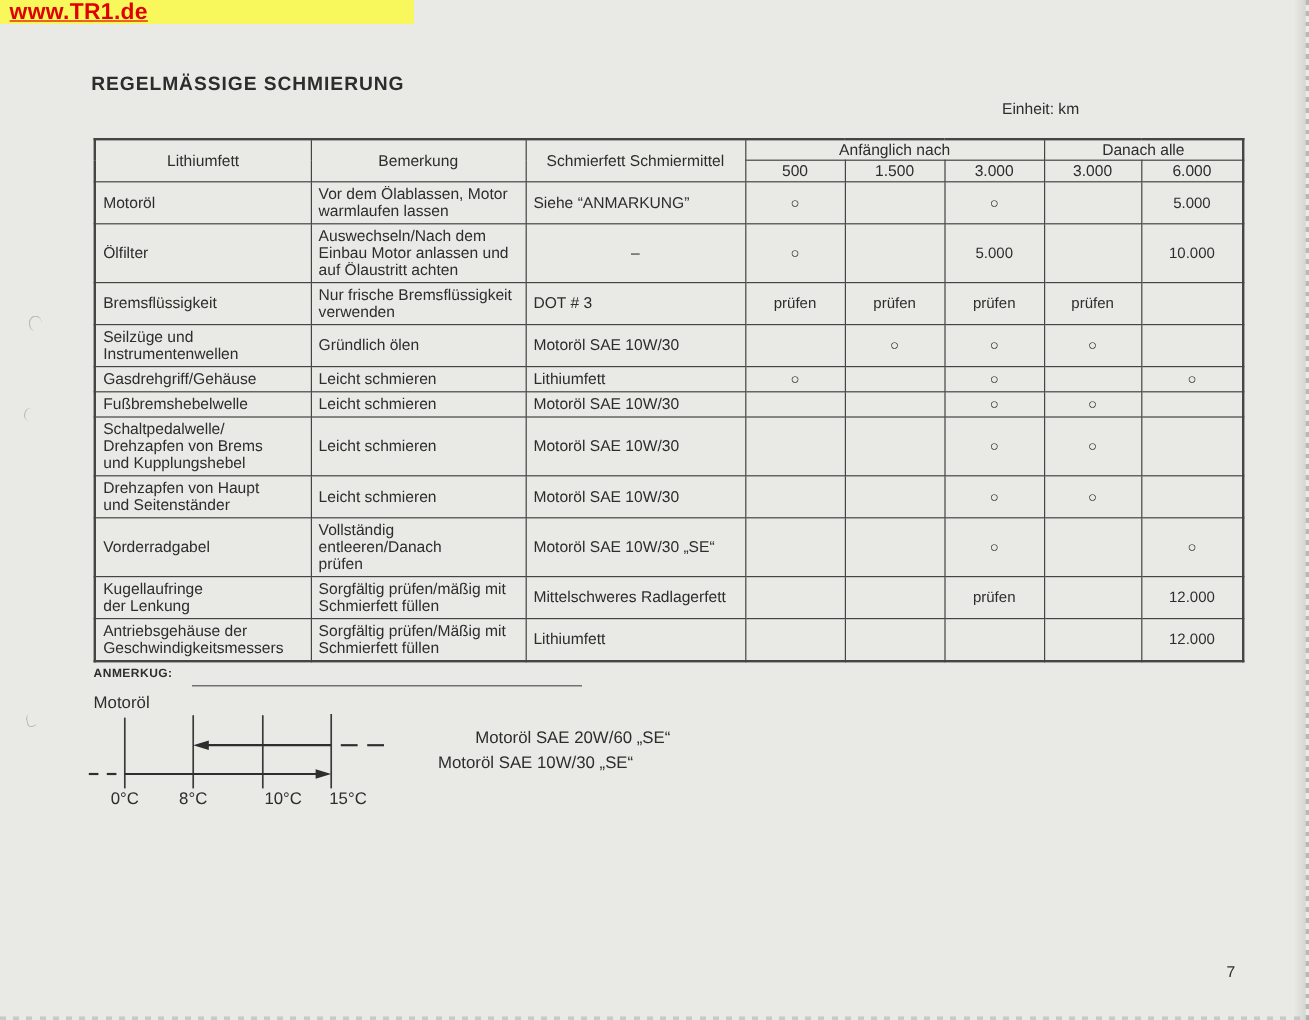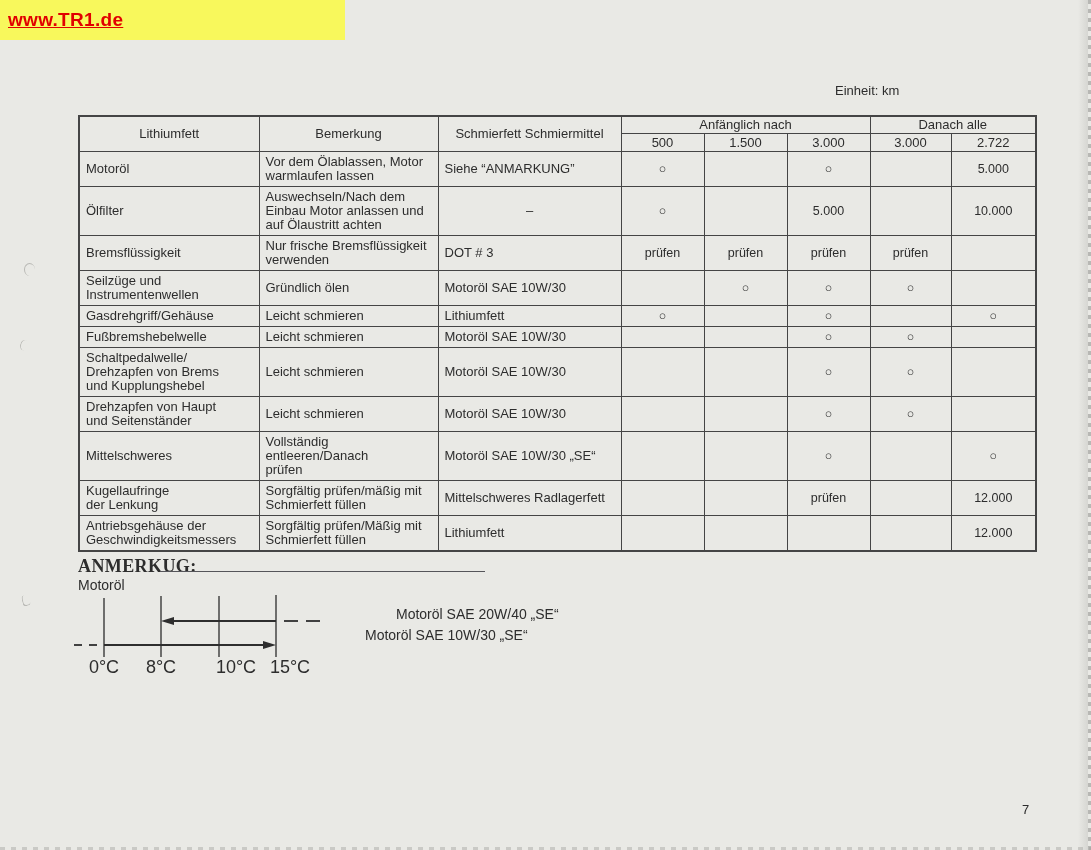--- a/index.html
+++ b/index.html
@@ -7,23 +7,23 @@
     width:1091px;height:850px;overflow:hidden;position:relative;
     background:var(--paper,#e9e9e5);
     font-family:"Liberation Sans","DejaVu Sans",sans-serif;
     color:var(--ink,#2d2d2d);
     -webkit-font-smoothing:antialiased;
   }
   .page{position:absolute;inset:0;}
 
   
   .banner{
-    position:absolute;left:0;top:0;width:345px;height:40px;
+    position:absolute;left:0;top:0;width:345px;height:20px;
     background:var(--banner_bg,#f8f85c);
-    display:flex;align-items:center;
+    display:flex;align-items:flex-start;
   }
   .banner a{
     margin-left:8px;
     font-size:19px;font-weight:bold;
     color:var(--banner_text,#e10000);
     text-decoration:underline;
     letter-spacing:.3px;cursor:pointer;
   }
 
   .title{
@@ -52,31 +52,31 @@
   .schedule thead tr.group-row th{height:14px;}
   .schedule thead tr.interval-row th{height:15px;}
   .schedule td.iv{text-align:center;padding:3px 2px;font-size:12.5px;}
   .schedule td.punkt,.schedule td.bem,.schedule td.mittel{text-align:left;}
   .schedule tbody tr:nth-child(2) td.mittel{text-align:center;}
   .circle{font-size:13px;}
 
   
   .note-heading{
     position:absolute;left:78px;top:556px;
-    font-size:18px;font-weight:bold;letter-spacing:.4px;font-family:Liberation Serif, serif;
+    font-size:10px;font-weight:bold;letter-spacing:.4px;
   }
   .note-rule{
     position:absolute;left:160px;top:571px;width:325px;height:0;
     border-bottom:1.5px solid #55555a;
   }
   .note-sub{position:absolute;left:78px;top:577px;font-size:14px;}
   svg.diagram{position:absolute;left:70px;top:590px;}
   .temp{
     position:absolute;top:657px;transform:translateX(-50%);
-    font-size:18px;white-space:nowrap;
+    font-size:14px;white-space:nowrap;
   }
   .t0{left:104px}.t1{left:161px}.t2{left:236px}.t3{left:290px}
   .oil1{position:absolute;left:396px;top:606px;font-size:14px;}
   .oil2{position:absolute;left:365px;top:627px;font-size:14px;}
 
   .pagenum{position:absolute;left:1022px;top:802px;font-size:13px;}
 
   
   .edge-right{
     position:absolute;right:0;top:0;width:3px;height:850px;
@@ -99,20 +99,21 @@
 </style>
 </head>
 <body style="--banner_bg: #f8f85c; --banner_text: #e10000; --paper: #e9e9e5; --ink: #2d2d2d; --line: #454545;">
 
 <div class="page">
 
   <div class="banner">
     <a>www.TR1.de</a>
   </div>
 
+  <h1 class="title">REGELMÄSSIGE SCHMIERUNG</h1>
   <div class="unit">Einheit: km</div>
 
   <table class="schedule">
     <colgroup>
       <col style="width:180px">
         <col style="width:179px">
         <col style="width:183px">
       <col style="width:83px">
         <col style="width:83px">
         <col style="width:83px">
@@ -125,21 +126,21 @@
         <th rowspan="2">Bemerkung</th>
         <th rowspan="2">Schmierfett Schmiermittel</th>
         <th colspan="3">Anfänglich nach</th>
         <th colspan="2">Danach alle</th>
       </tr>
       <tr class="interval-row">
         <th>500</th>
         <th>1.500</th>
         <th>3.000</th>
         <th>3.000</th>
-        <th>2.722</th>
+        <th>6.000</th>
       </tr>
     </thead>
     <tbody>
         <tr class="row">
       <td class="punkt">Motoröl</td>
       <td class="bem">Vor dem Ölablassen, Motor
 warmlaufen lassen</td>
       <td class="mittel">Siehe “ANMARKUNG”</td>
       <td class="iv circle">○</td>
       <td class="iv circle"></td>
@@ -218,21 +219,21 @@
 und Seitenständer</td>
       <td class="bem">Leicht schmieren</td>
       <td class="mittel">Motoröl SAE 10W/30</td>
       <td class="iv circle"></td>
       <td class="iv circle"></td>
       <td class="iv circle">○</td>
       <td class="iv circle">○</td>
       <td class="iv circle"></td>
     </tr>
         <tr class="row">
-      <td class="punkt">Mittelschweres</td>
+      <td class="punkt">Vorderradgabel</td>
       <td class="bem">Vollständig entleeren/Danach
 prüfen</td>
       <td class="mittel">Motoröl SAE 10W/30 „SE“</td>
       <td class="iv circle"></td>
       <td class="iv circle"></td>
       <td class="iv circle">○</td>
       <td class="iv circle"></td>
       <td class="iv circle">○</td>
     </tr>
         <tr class="row">
@@ -287,21 +288,21 @@
       <line x1="34" y1="55" x2="197" y2="55"></line>
       <polygon points="206,55 193,51 193,59" stroke="none"></polygon>
     </g>
   </svg>
 
   <span class="temp t0">0°C</span>
   <span class="temp t1">8°C</span>
   <span class="temp t2">10°C</span>
   <span class="temp t3">15°C</span>
 
-  <div class="oil1">Motoröl SAE 20W/40 „SE“</div>
+  <div class="oil1">Motoröl SAE 20W/60 „SE“</div>
   <div class="oil2">Motoröl SAE 10W/30 „SE“</div>
 
   <div class="pagenum">7</div>
 
   <div class="edge-right-shade"></div>
   <div class="edge-right"></div>
   <div class="edge-bottom"></div>
   <div class="artifact a1"></div>
   <div class="artifact a2"></div>
   <div class="artifact a3"></div>

